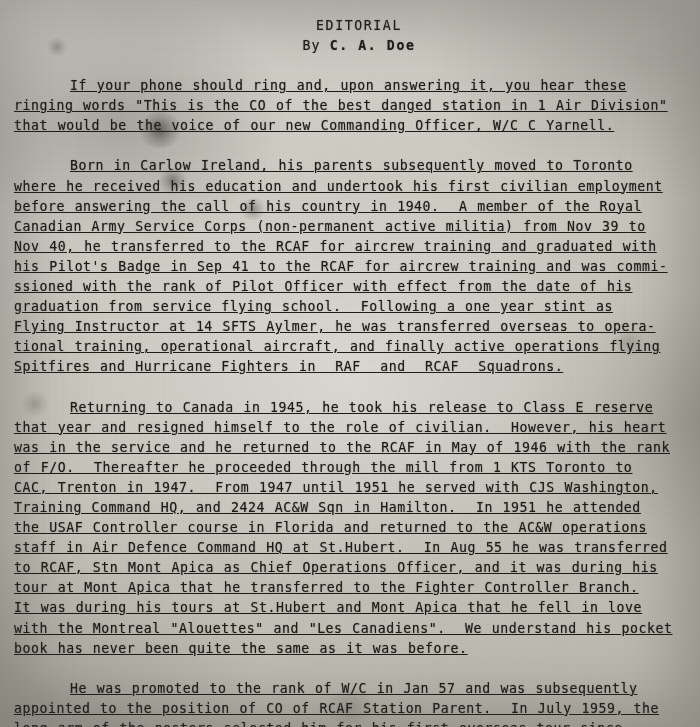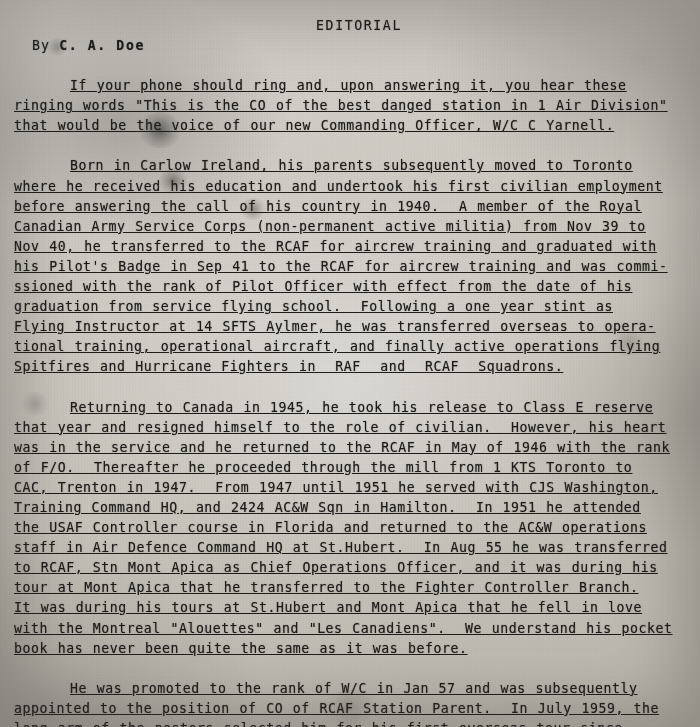--- a/index.html
+++ b/index.html
@@ -64,21 +64,21 @@
     letter-spacing: 0.55px;
     text-shadow: 0 0 1.1px rgba(25,24,21,0.55);
   }
   .doc-title {
     text-align: center;
     margin: 8px 0 0 0;
     letter-spacing: 1.6px;
     padding-left: 18px;
   }
   .doc-byline {
-    text-align: left;
+    text-align: center;
     margin: 0 0 0 0;
     letter-spacing: 1.1px;
     padding-left: 18px;
   }
   .doc-byline .strong {
     font-weight: bold;
     letter-spacing: 1.6px;
   }
   .para {
     margin: 0;

